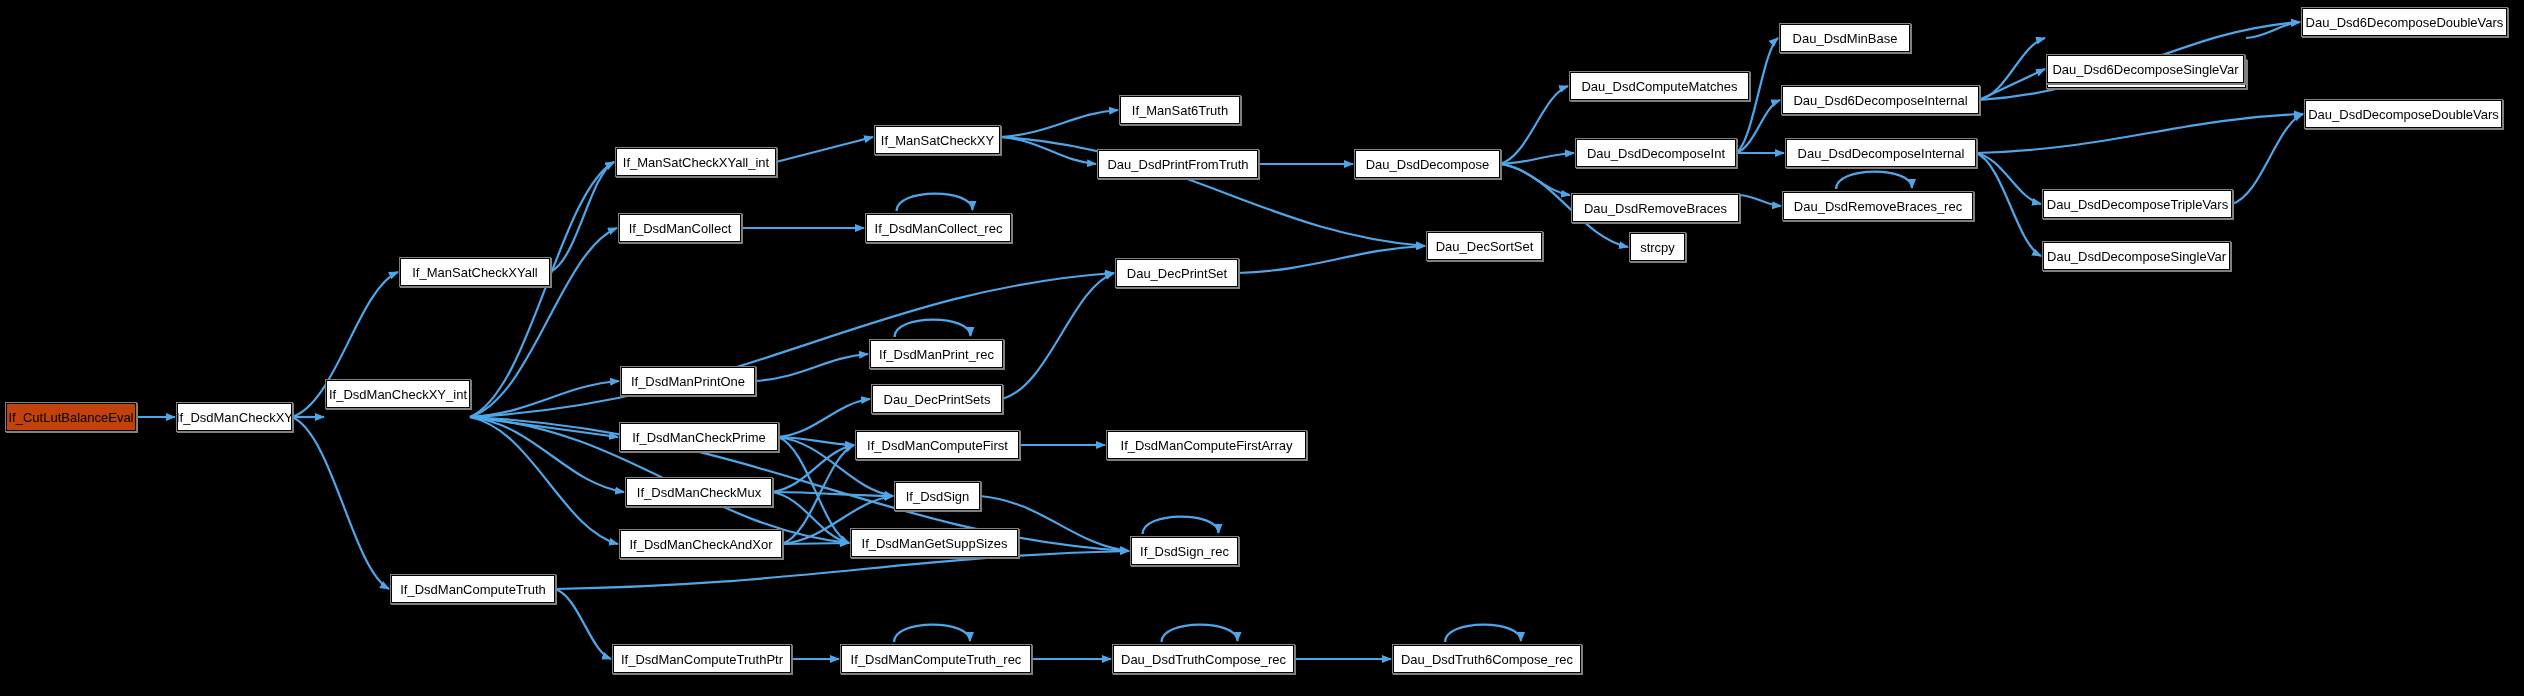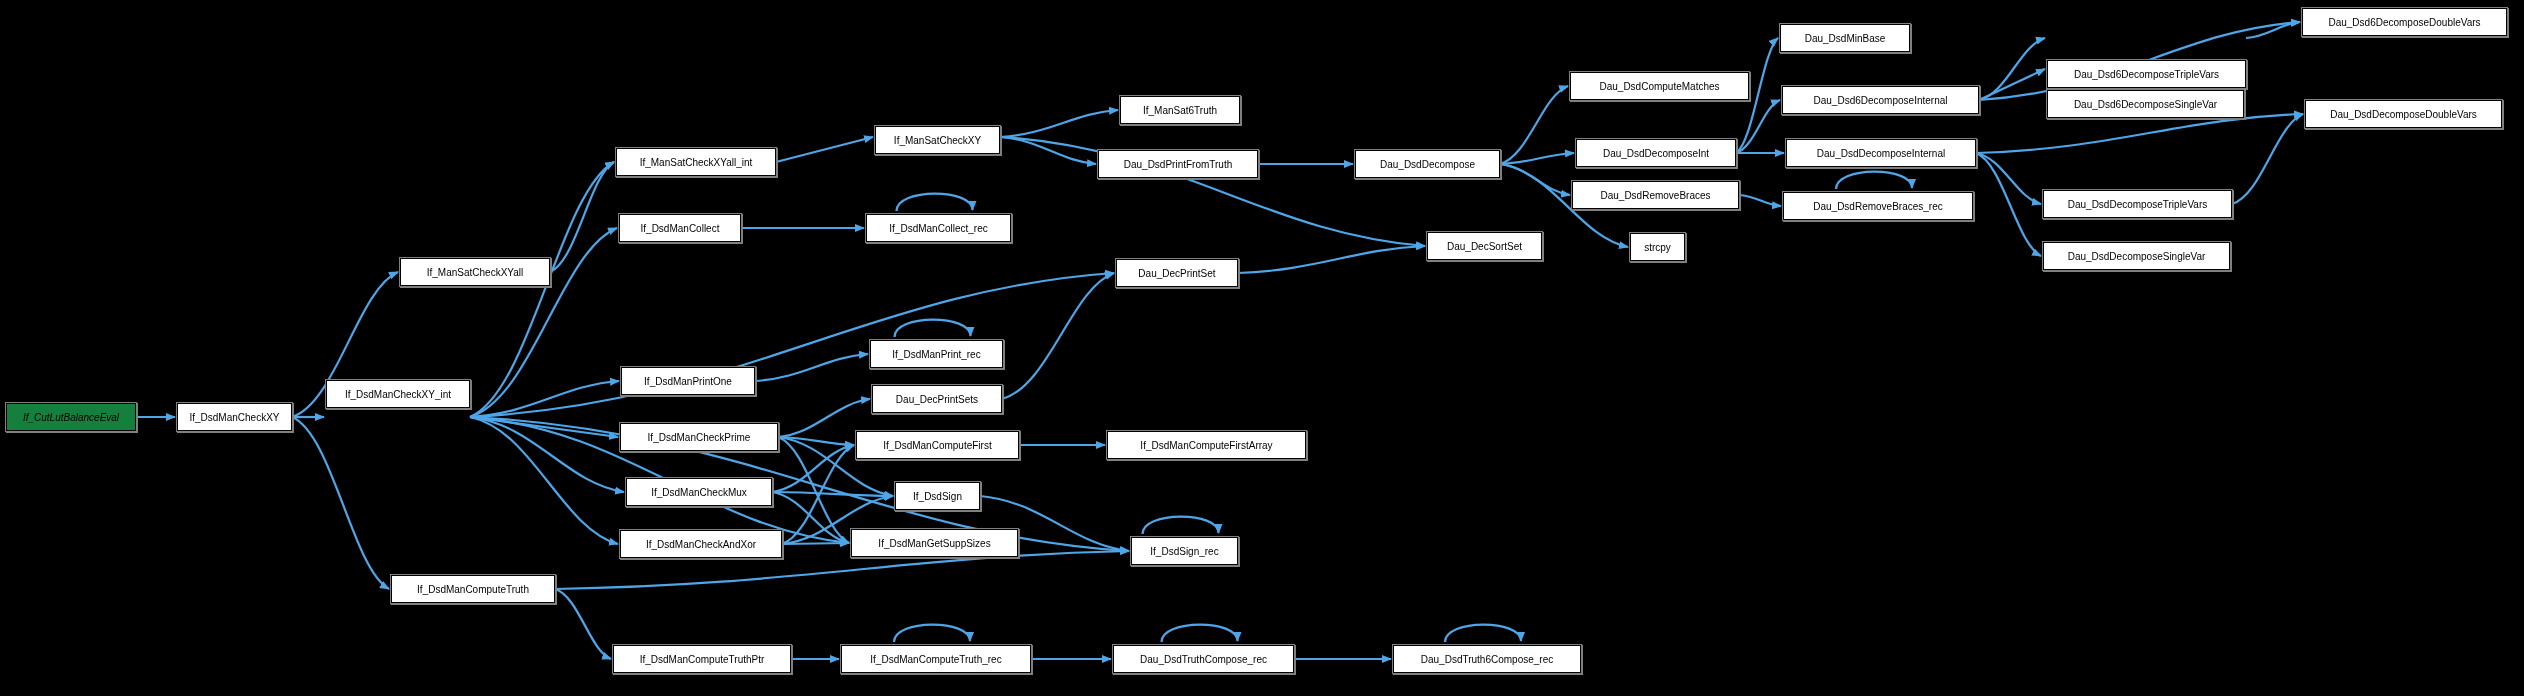--- a/index.html
+++ b/index.html
@@ -7,28 +7,28 @@
   svg.edges{position:absolute;left:0;top:0;width:2524px;height:696px;pointer-events:none;}
   .node{
     position:absolute;
     box-sizing:border-box;
     background:#ffffff;
     border:1px solid #000000;
     box-shadow:2px 2px 0 0 #808080, 2px 0 0 0 #808080, 0 2px 0 0 #808080;
     outline:1px solid #808080;
     display:flex;align-items:center;justify-content:center;
     font-family:"Liberation Sans","DejaVu Sans",sans-serif;
-    font-size:10px;
+    font-size:13px;
     color:#000;
     white-space:nowrap;
     letter-spacing:0px;
     height:28px;
     cursor:pointer;
   }
-  .node.current{background:#15803d;font-style:italic;}
+  .node.current{background:#c2410c;}
   .node span{pointer-events:none;}
 </style>
 </head>
 <body>
 
 <div id="canvas">
   <svg class="edges" viewBox="0 0 2524 696">
     <defs>
       <marker id="arrow" markerWidth="10" markerHeight="8" refX="9" refY="4" orient="auto" markerUnits="userSpaceOnUse">
         <path d="M0,0 L10,4 L0,8 z" fill="#4ea6e8"></path>
@@ -187,42 +187,42 @@
       </div>
       <div class="node" style="left: 1355px; top: 150px; width: 145px;">
         <span>Dau_DsdDecompose</span>
       </div>
       <div class="node" style="left: 1570px; top: 72px; width: 179px;">
         <span>Dau_DsdComputeMatches</span>
       </div>
       <div class="node" style="left: 1576px; top: 139px; width: 160px;">
         <span>Dau_DsdDecomposeInt</span>
       </div>
-      <div class="node" style="left: 1572px; top: 181px; width: 167px; justify-content: center;">
+      <div class="node" style="left: 1572px; top: 194px; width: 167px; justify-content: center;">
         <span>Dau_DsdRemoveBraces</span>
       </div>
       <div class="node" style="left: 1630px; top: 233px; width: 55px;">
         <span>strcpy</span>
       </div>
       <div class="node" style="left: 1780px; top: 24px; width: 130px;">
         <span>Dau_DsdMinBase</span>
       </div>
       <div class="node" style="left: 1782px; top: 86px; width: 197px; text-align: center;">
         <span>Dau_Dsd6DecomposeInternal</span>
       </div>
       <div class="node" style="left: 1786px; top: 139px; width: 190px;">
         <span>Dau_DsdDecomposeInternal</span>
       </div>
       <div class="node" style="left: 1783px; top: 192px; width: 190px;">
         <span>Dau_DsdRemoveBraces_rec</span>
       </div>
       <div class="node" style="left: 2047px; top: 24px; width: 199px; margin-top: 36px;">
         <span>Dau_Dsd6DecomposeTripleVars</span>
       </div>
-      <div class="node" style="left: 2047px; top: 55px; width: 197px; margin-top: 35px;">
+      <div class="node" style="left: 2047px; top: 55px; width: 197px;">
         <span>Dau_Dsd6DecomposeSingleVar</span>
       </div>
       <div class="node" style="left: 2043px; top: 190px; width: 189px;">
         <span>Dau_DsdDecomposeTripleVars</span>
       </div>
       <div class="node" style="left: 2043px; top: 242px; width: 187px;">
         <span>Dau_DsdDecomposeSingleVar</span>
       </div>
       <div class="node" style="left: 2302px; top: 8px; width: 205px;">
         <span>Dau_Dsd6DecomposeDoubleVars</span>

